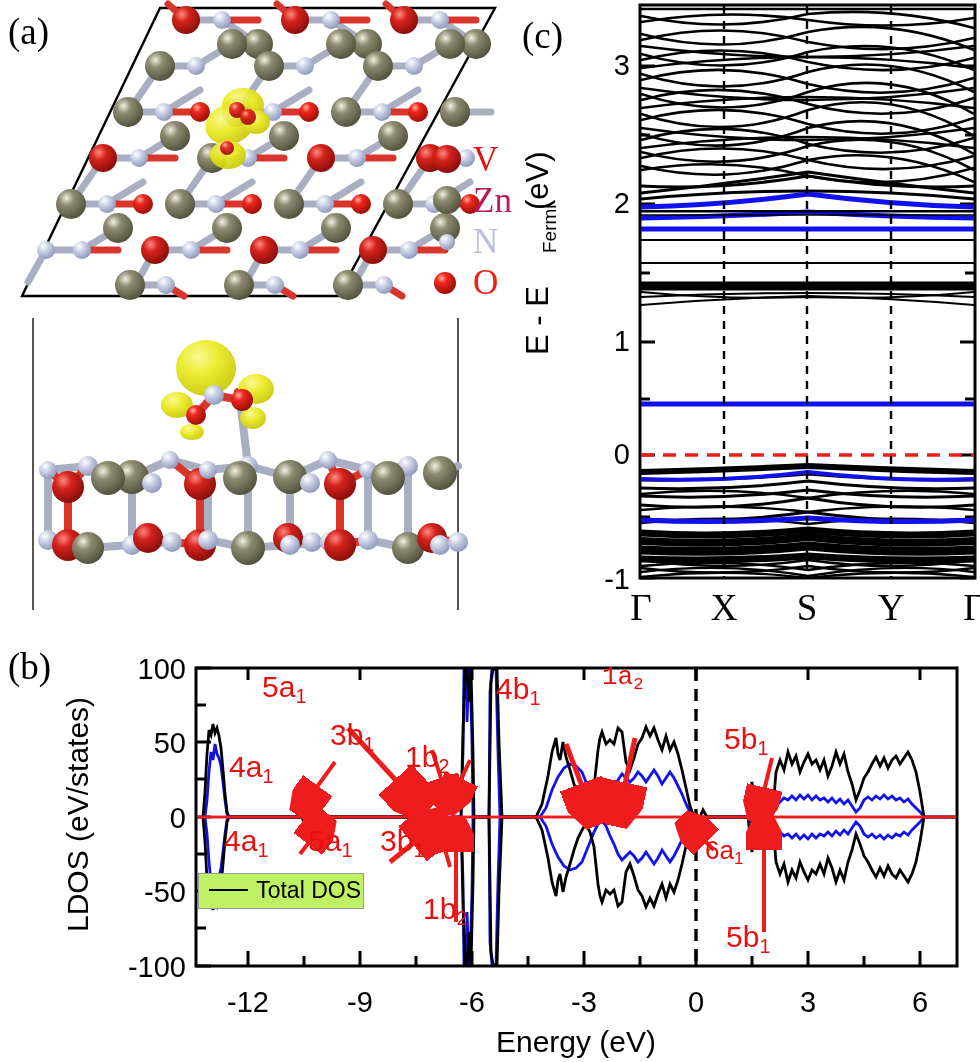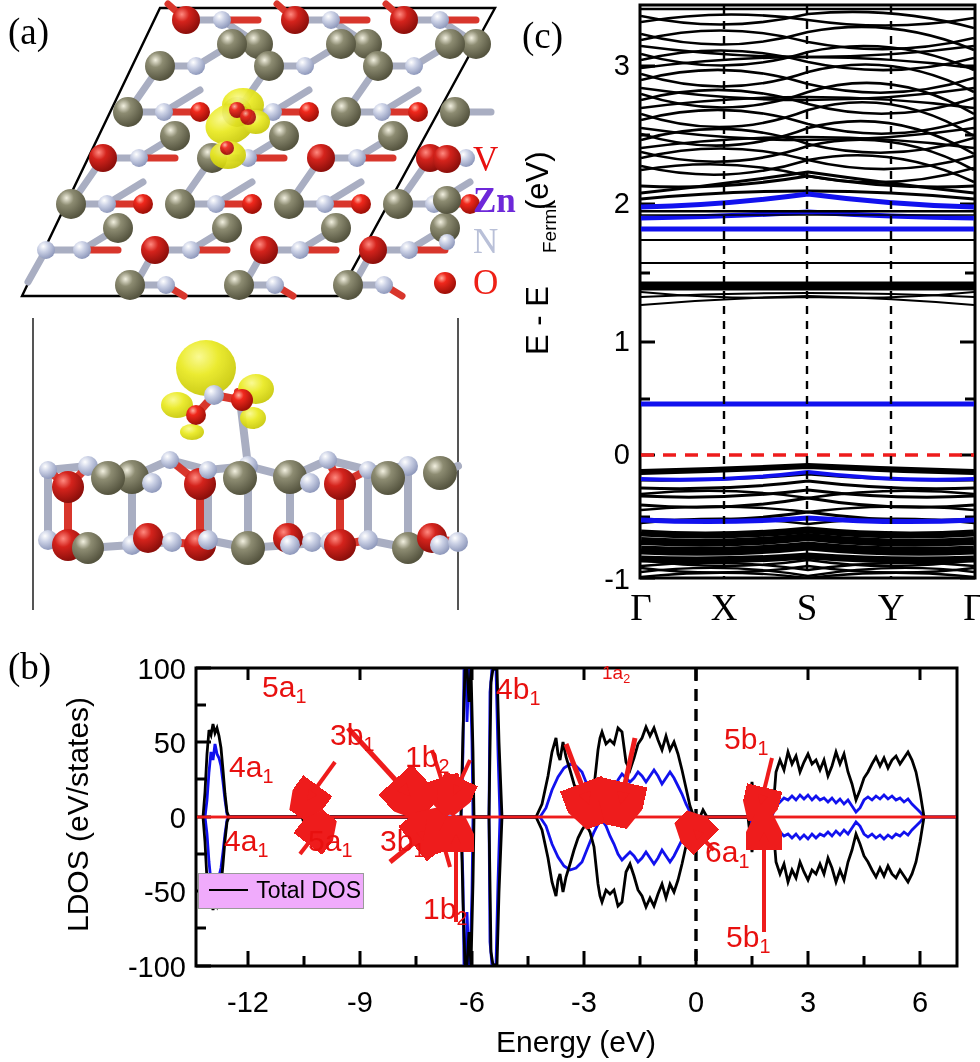--- a/index.html
+++ b/index.html
@@ -1,21 +1,21 @@
 <!DOCTYPE html>
 <html><head>
 <meta charset="utf-8">
 <style>
   html,body{margin:0;padding:0;background:#fff;}
   body{width:980px;height:1062px;position:relative;overflow:hidden;
        font-family:"Liberation Sans",sans-serif;color:#000;}
   .panel-label{position:absolute;font-family:"Liberation Serif",serif;font-size:37px;color:#000;}
   svg{display:block;}
   .abs{position:absolute;}
-  .legend-box{position:absolute;border:1px solid #9a9a9a;background:#f0abfc;}
+  .legend-box{position:absolute;border:1px solid #9a9a9a;background:#bef264;}
   .legend-row{display:flex;align-items:center;height:26px;}
   .legend-line{width:56px;height:0;border-top:2.6px solid #000;margin:0 8px 0 10px;}
   .legend-txt{font-size:23px;font-family:"Liberation Sans",sans-serif;color:#000;white-space:nowrap;}
   sub{font-size:0.66em;vertical-align:-0.28em;}
   .atomlegend{position:absolute;display:flex;flex-direction:column;gap:3px;}
   .atomrow{display:flex;align-items:center;gap:9px;height:38px;}
   .atomtxt{font-family:"Liberation Serif",serif;font-size:35px;line-height:1;}
   .redarrowlbl{position:absolute;color:#e8100f;font-size:27px;font-family:"Liberation Sans",sans-serif;font-weight:400;white-space:nowrap;text-align:center;}
   .axtick{font-family:"Liberation Sans",sans-serif;font-size:29px;fill:#000;}
   .axtitle{font-family:"Liberation Sans",sans-serif;font-size:30px;fill:#000;}
@@ -363,21 +363,21 @@
     <svg width="34" height="34">
         <circle cx="17" cy="17" r="14" fill="url(#gV)"></circle>
         <circle cx="17" cy="17" r="14" fill="none"></circle>
       </svg>
     <span class="atomtxt" style="color:#e8100f;">V</span>
   </div>
   <div class="atomrow">
     <svg width="34" height="34">
         <circle cx="17" cy="17" r="14" fill="url(#gZn)"></circle>
       </svg>
-    <span class="atomtxt" style="color:#6d28d9;font-weight:bold;">Zn</span>
+    <span class="atomtxt" style="color:#be185d;">Zn</span>
   </div>
   <div class="atomrow">
     <svg width="34" height="34">
         <circle cx="17" cy="18" r="8" fill="url(#gN)"></circle>
       </svg>
     <span class="atomtxt" style="color:#b9c0d8;">N</span>
   </div>
   <div class="atomrow">
     <svg width="34" height="34">
         <circle cx="15" cy="18" r="11" fill="url(#gO)"></circle>
@@ -681,22 +681,22 @@
 
 <div class="redarrowlbl" style="left:262px;top:670px;font-size:30px;">5a<sub>1</sub></div>
 <div class="redarrowlbl" style="left:330px;top:718px;font-size:30px;">3b<sub>1</sub></div>
 <div class="redarrowlbl" style="left:405px;top:740px;font-size:30px;">1b<sub>2</sub></div>
 <div class="redarrowlbl" style="left:229px;top:750px;font-size:30px;">4a<sub>1</sub></div>
 <div class="redarrowlbl" style="left:224px;top:824px;font-size:30px;">4a<sub>1</sub></div>
 <div class="redarrowlbl" style="left:308px;top:824px;font-size:30px;">5a<sub>1</sub></div>
 <div class="redarrowlbl" style="left:380px;top:824px;font-size:30px;">3b<sub>1</sub></div>
 <div class="redarrowlbl" style="left:423px;top:892px;font-size:30px;">1b<sub>2</sub></div>
 <div class="redarrowlbl" style="left:496px;top:672px;font-size:30px;">4b<sub>1</sub></div>
-<div class="redarrowlbl" style="left:602px;top:662px;font-size:19px;">1a<sub>2</sub></div>
-<div class="redarrowlbl" style="left:705px;top:835px;font-size:30px;">6a<sub>1</sub></div>
+<div class="redarrowlbl" style="left:602px;top:662px;font-size:26px;font-family:Liberation Mono, monospace;">1a<sub>2</sub></div>
+<div class="redarrowlbl" style="left:705px;top:835px;font-size:26px;">6a<sub>1</sub></div>
 <div class="redarrowlbl" style="left:724px;top:722px;font-size:30px;">5b<sub>1</sub></div>
 <div class="redarrowlbl" style="left:726px;top:920px;font-size:30px;">5b<sub>1</sub></div>
 
 <div class="legend-box" style="left:198px;top:873px;width:162px;padding:3px 2px 5px 0;">
   <div class="legend-row">
     <span class="legend-line" style="border-top-color:#000000;"></span>
     <span class="legend-txt">Total DOS</span>
   </div>
 </div>
 

